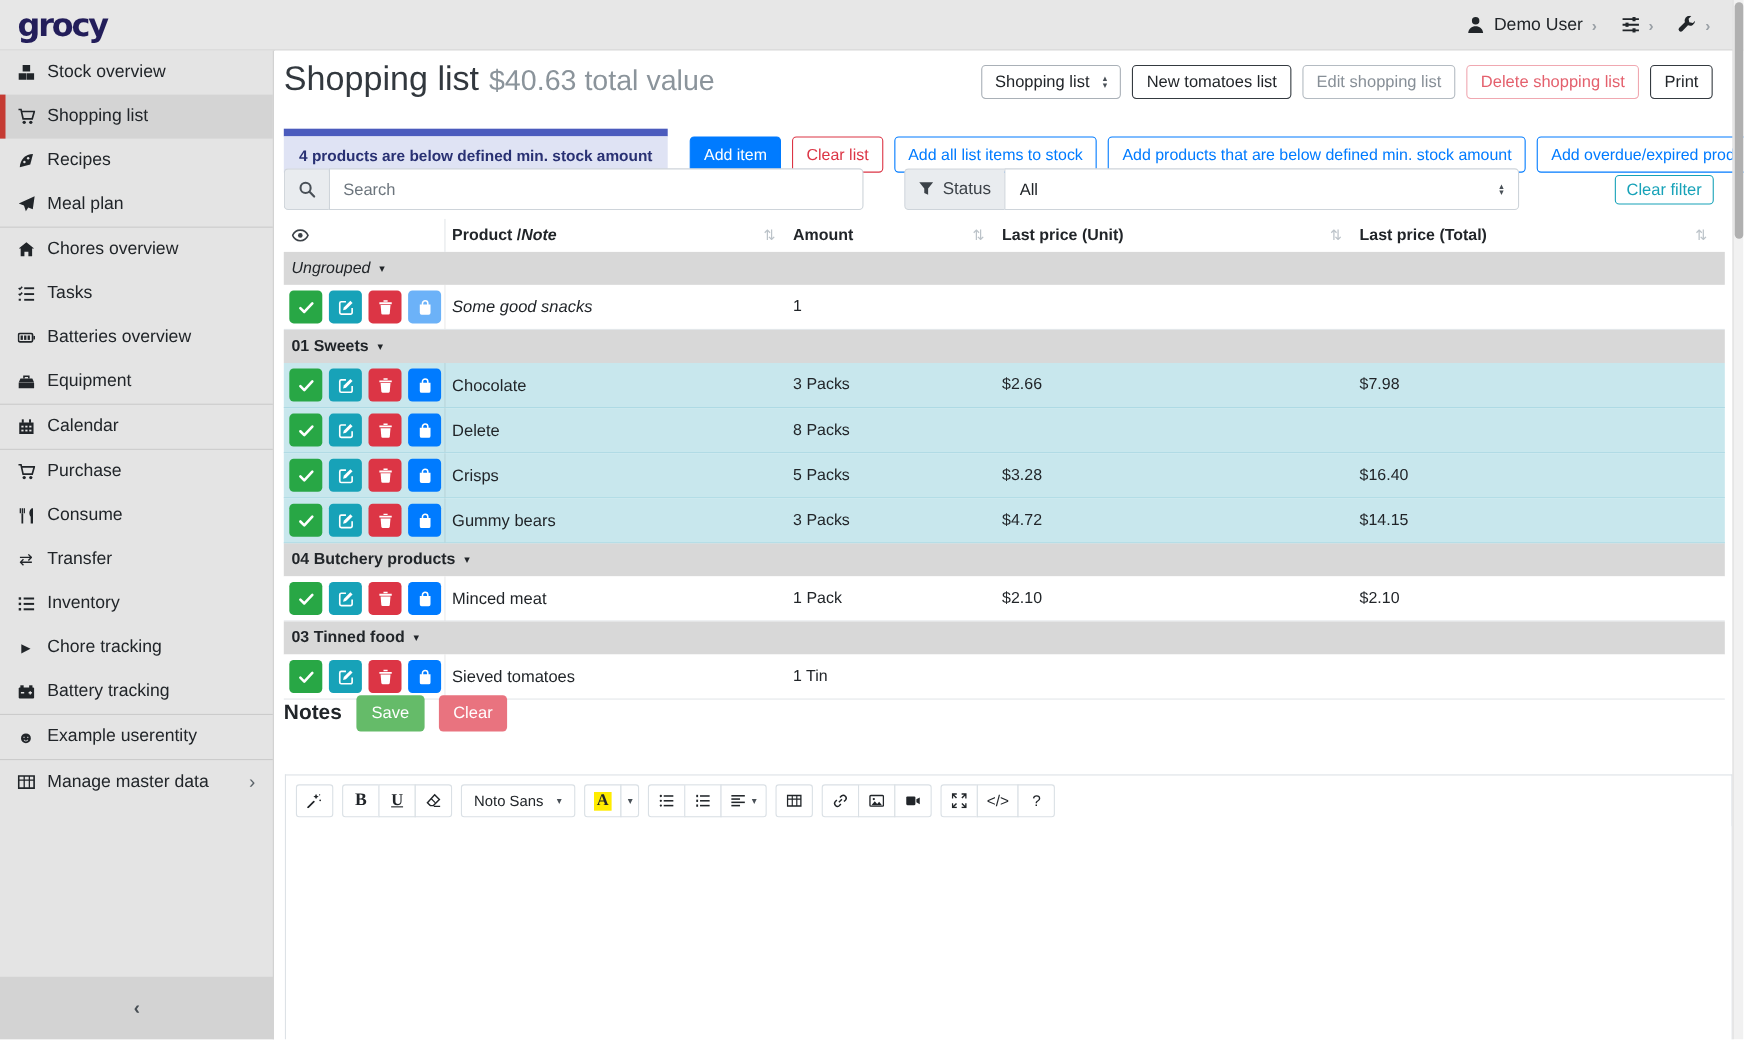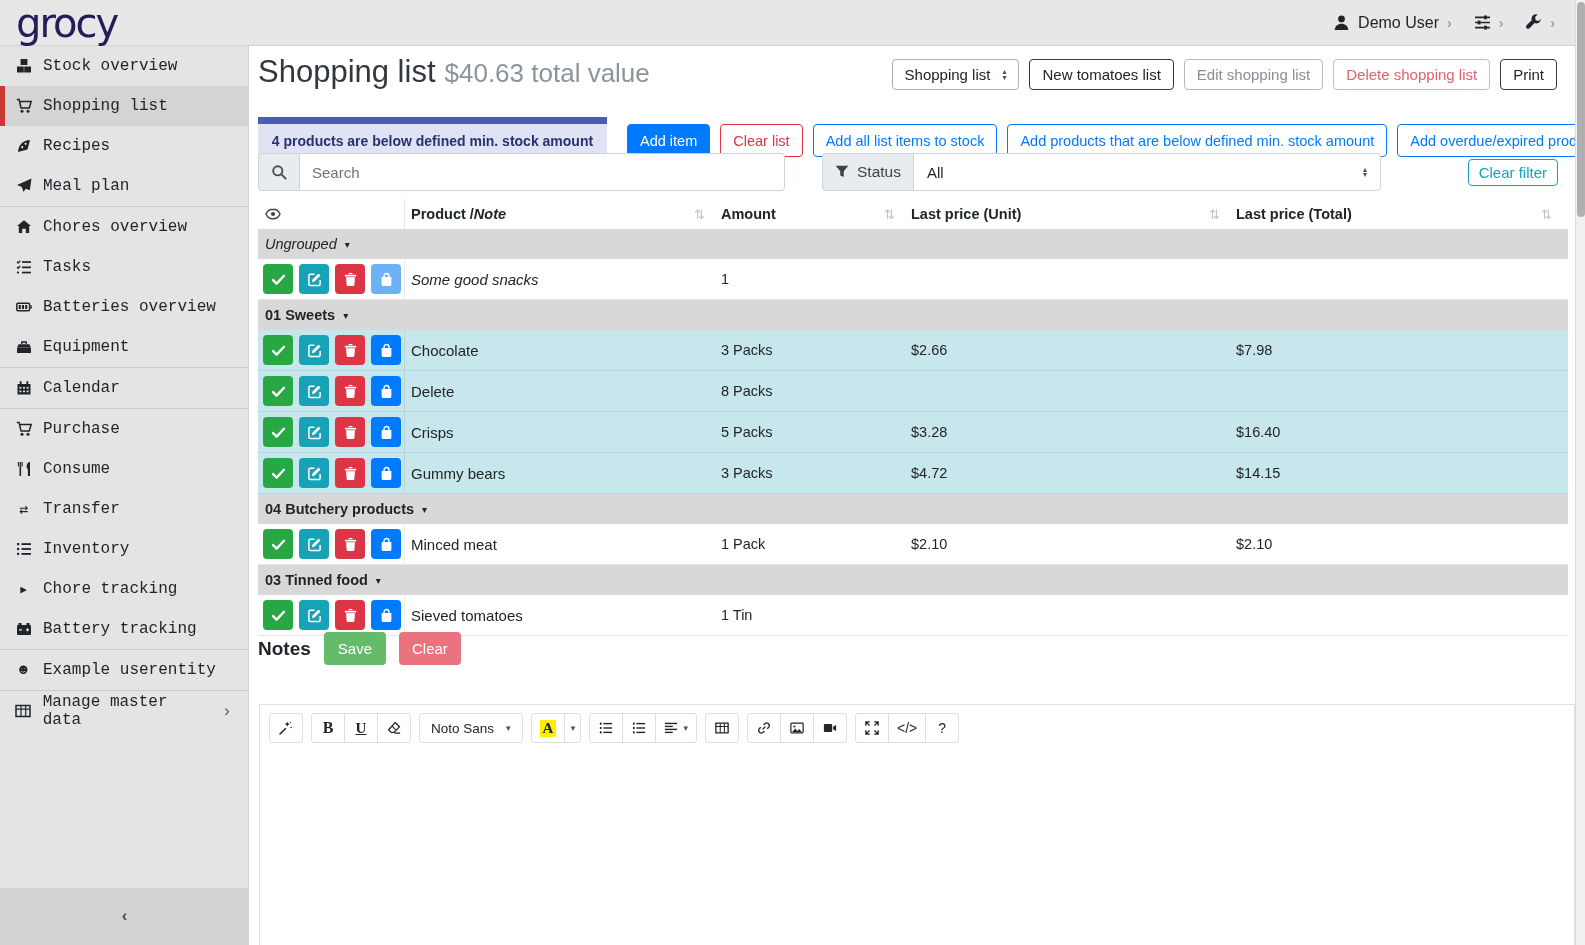--- a/index.html
+++ b/index.html
@@ -7,30 +7,30 @@
   body {
     font-family:"Liberation Sans","DejaVu Sans",sans-serif;
     color:#212529; background:#fff; position:relative; overflow:hidden;
   }
   .ic { width:15px; height:15px; fill:currentColor; display:block; }
 
   
   .topbar { position:absolute; top:0; left:0; width:1585px; height:46px;
     background:#e7e7e7; border-bottom:1px solid #d2d2d2;
     display:flex; align-items:center; justify-content:space-between; padding:0 16px; }
-  .logo { font-size:40px; font-weight:400; letter-spacing:-2px;
+  .logo { font-size:29px; font-weight:700; letter-spacing:-2px;
     color:var(--logo,#231e5a); font-family:"DejaVu Sans",sans-serif; cursor:pointer; }
   .top-right { display:flex; align-items:center; gap:22px; margin-right:14px; }
   .menu-item { display:flex; align-items:center; gap:8px; font-size:16px; cursor:pointer; }
   .menu-item .ic { width:17px; height:17px; }
   .chev { color:#9aa0a6; font-size:14px; font-weight:bold; }
 
   
   .sidebar { position:absolute; top:46px; left:0; width:249px; height:899px;
-    background:#e4e4e4; border-right:1px solid #d0d0d0;font-family:Liberation Mono, monospace; }
+    background:#e4e4e4; border-right:1px solid #d0d0d0; }
   .side-item { display:flex; align-items:center; gap:9px; height:40px;
     padding-left:13px; font-size:16px; cursor:pointer; }
   .side-item .sic { width:21px; display:flex; justify-content:center; align-items:center; color:#212529; }
   .side-item .sic .ic { width:16px; height:16px; }
   .side-item.active { background:#d4d4d4;
     border-left:5px solid var(--sidebar-active-border,#c53b33); padding-left:8px; }
   .side-divider { height:1px; background:#cbcbcb; }
   .right-chev { margin-left:auto; margin-right:16px; color:#5a6268; font-size:17px; }
   .glyph-play { font-size:11px; }
   .glyph-med { font-size:15px; }

